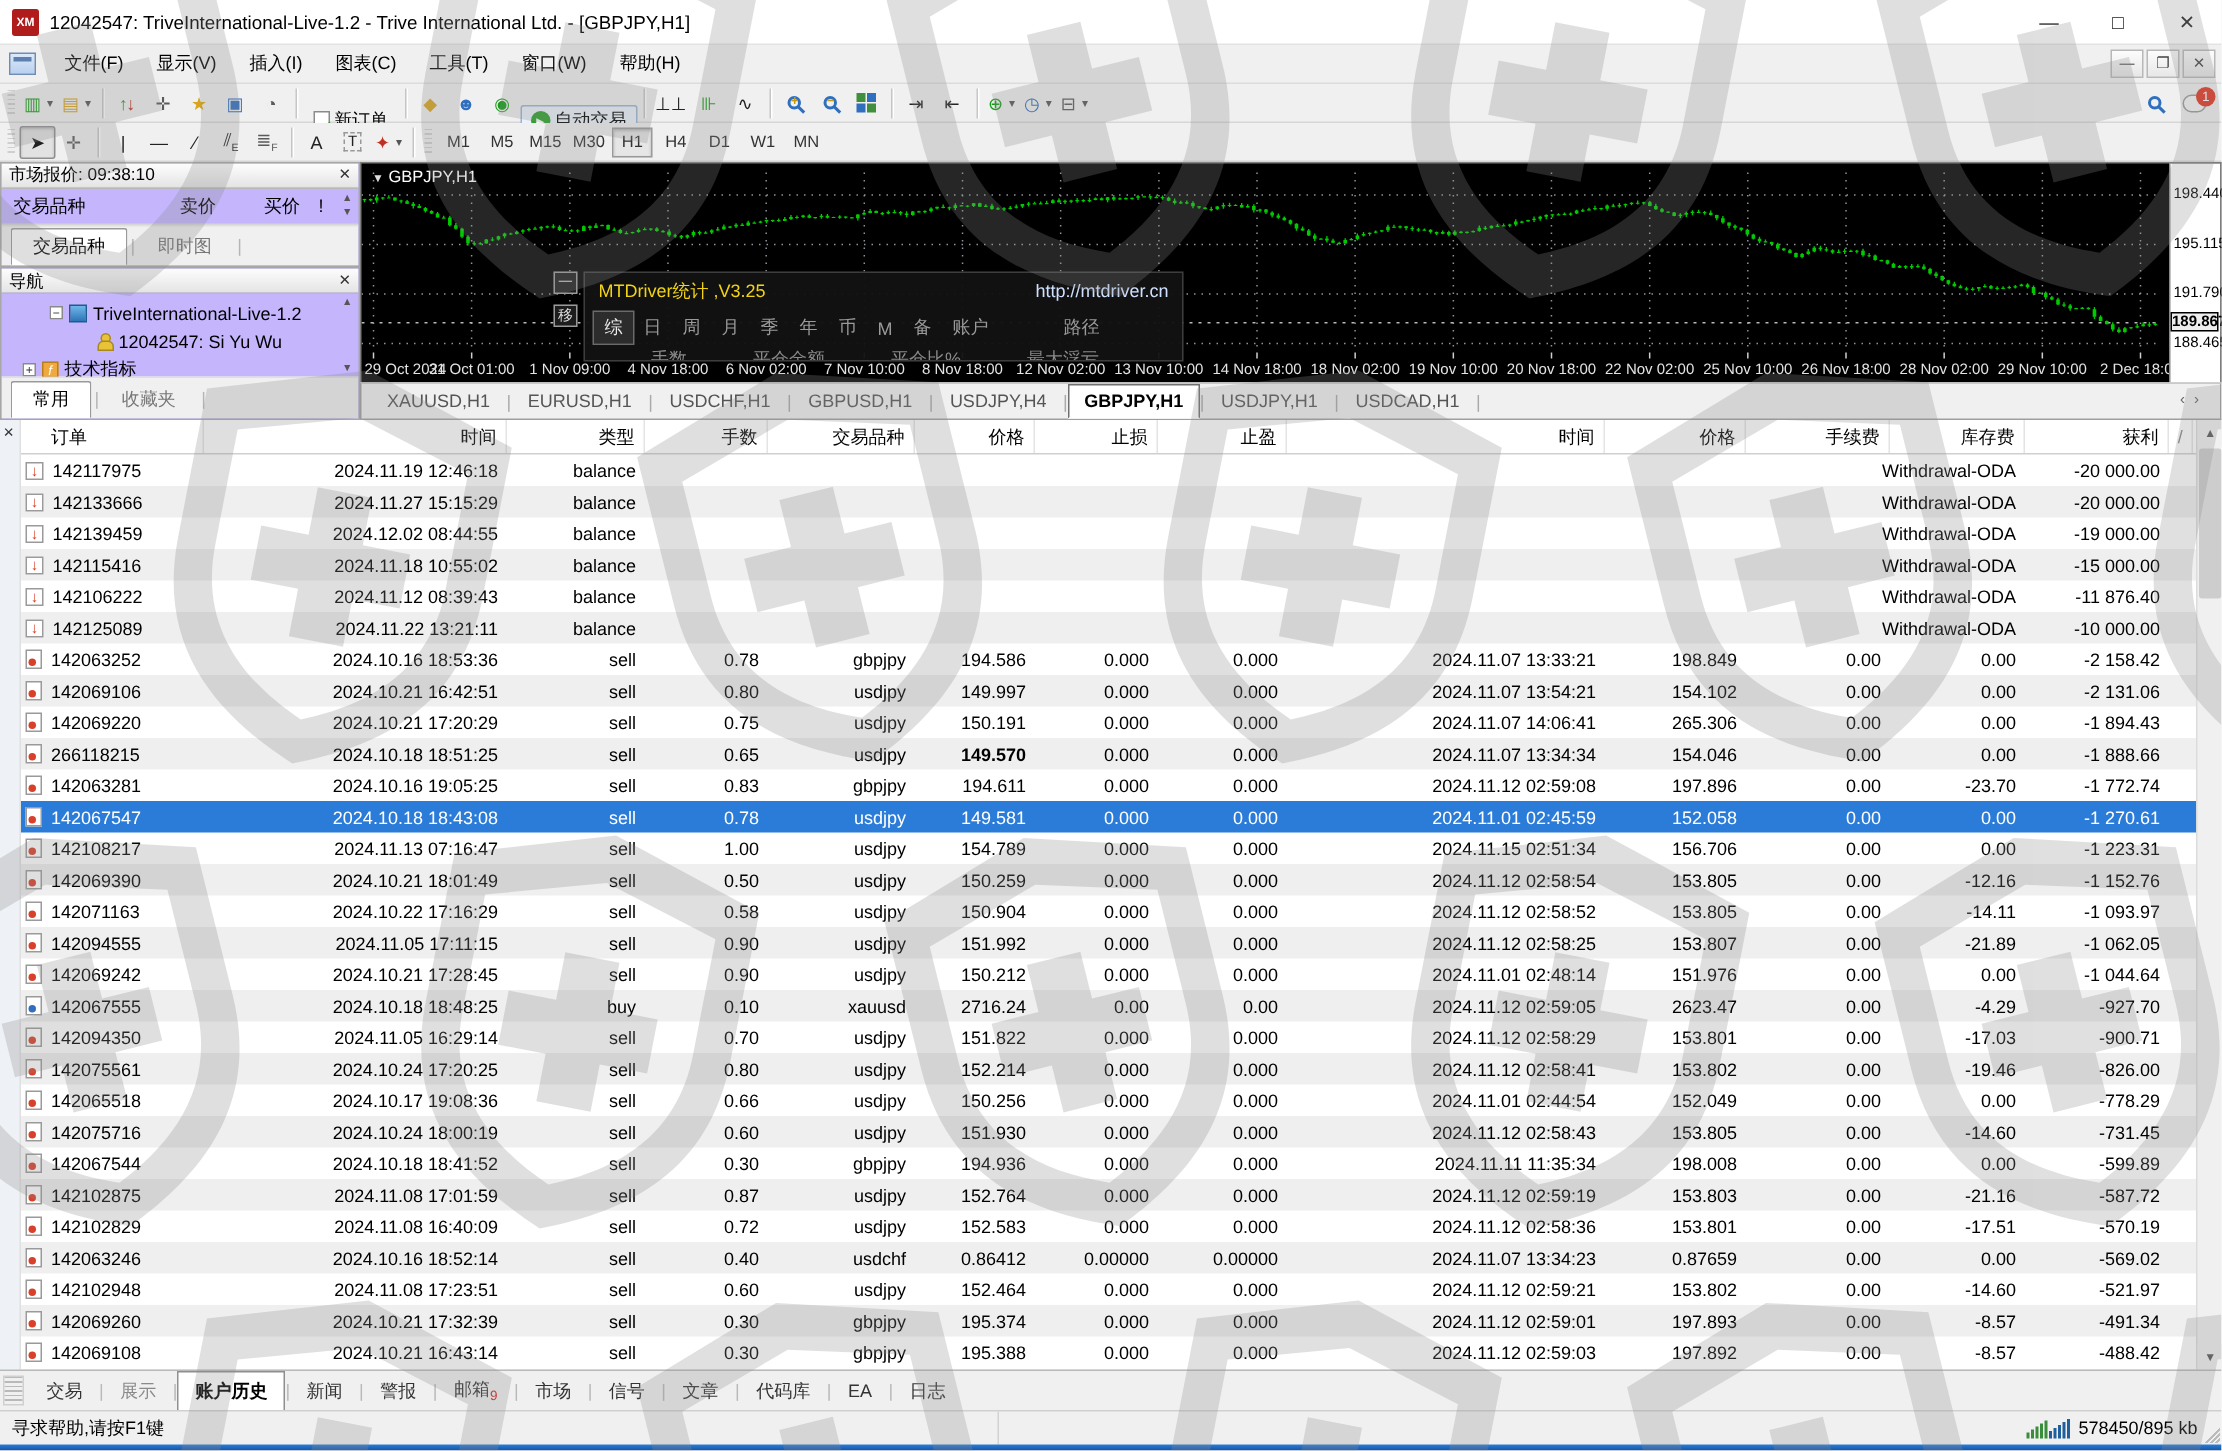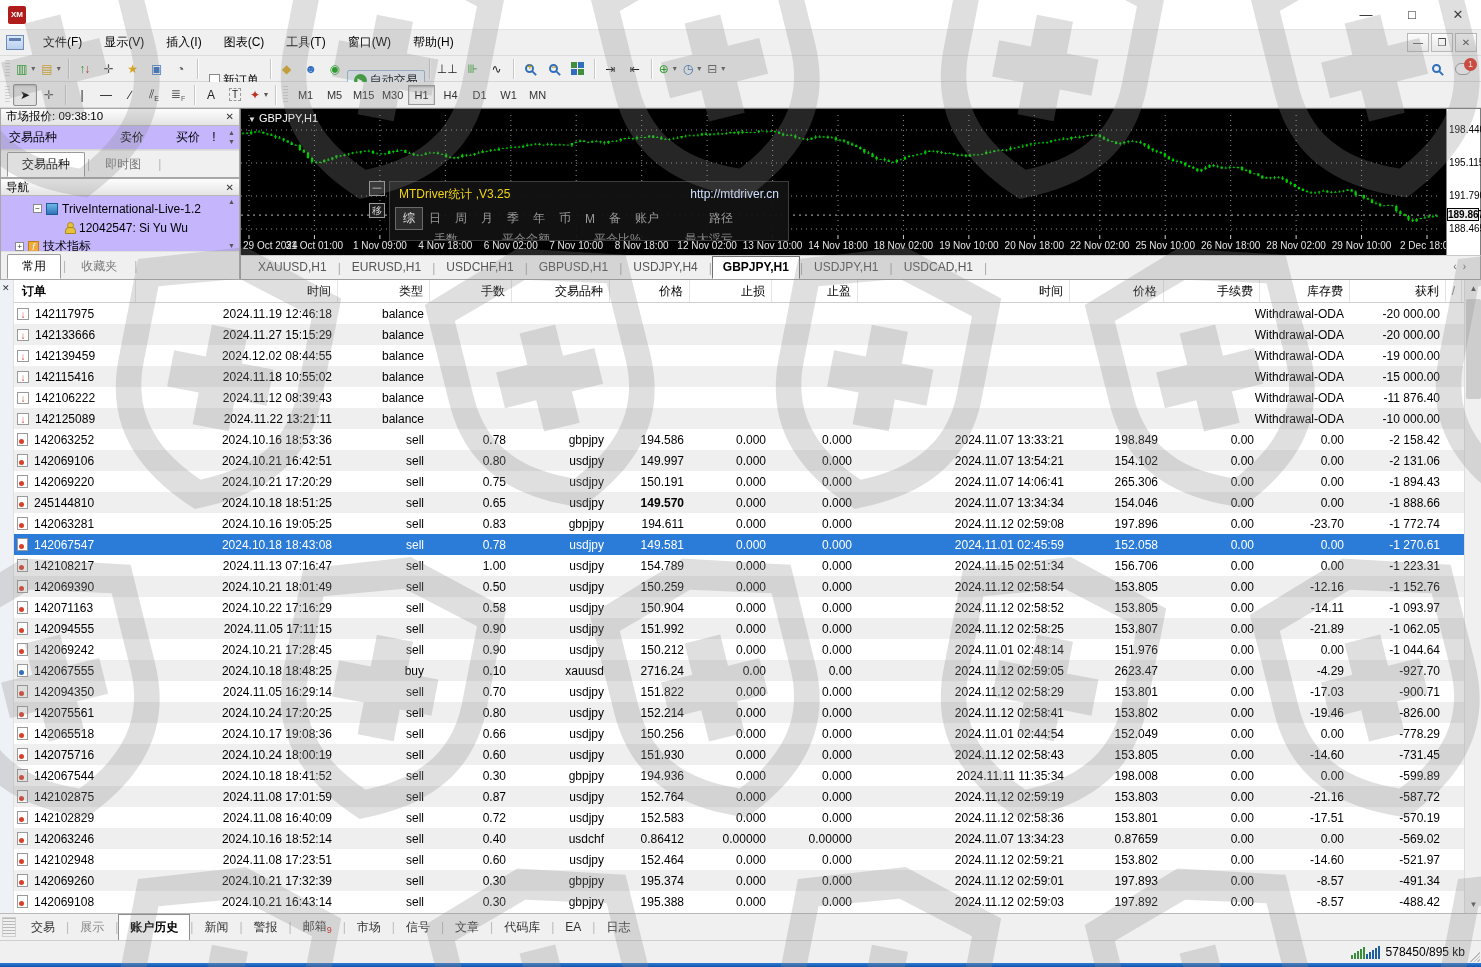--- a/index.html
+++ b/index.html
@@ -93,21 +93,21 @@
   .ctab.active{background:#fff;border-color:#707070;border-bottom-color:#fff;color:#000;font-weight:bold;}
   .ctab-sep{color:#aaa;align-self:center;}
   .ctabs-arrows{position:absolute;right:8px;top:5px;color:#666;font-size:10px;letter-spacing:6px;}
   
   #tablepanel{position:absolute;top:280px;left:0;width:1481px;height:633px;background:#fff;display:flex;}
   #tleft{width:14px;background:#eef1f6;border-right:1px solid #e0e0e0;position:relative;}
   #tclose{position:absolute;top:3px;left:2px;font-size:9px;color:#333;}
   #tmain{width:1450px;}
   #thead{height:23px;display:flex;align-items:center;border-bottom:1px solid #cfcfcf;background:#fff;}
   .hc{height:100%;display:flex;align-items:center;justify-content:flex-end;padding:0 6px;border-right:1px solid #e4e4e4;font-size:12px;}
-  .hc.first{justify-content:flex-start;padding-left:8px;font-weight:bold;}
+  .hc.first{justify-content:flex-start;padding-left:20px;}
   .hc.slashc{justify-content:center;color:#888;padding:0 2px;}
   #tbody{height:609px;overflow:hidden;}
   .trow{height:21px;display:flex;align-items:center;}
   .trow.alt{background:#efefef;}
   .trow.selected{background:#2b7cd9;color:#fff;}
   .tc{height:100%;display:flex;align-items:center;justify-content:flex-end;padding:0 6px;white-space:nowrap;overflow:hidden;font-size:12px;}
   .tc.first{justify-content:flex-start;padding-left:3px;gap:6px;}
   .ordico{width:11px;height:13px;background:#fff;border:1px solid #9a9a9a;position:relative;flex:none;}
   .ordico:after{content:"";position:absolute;left:1px;bottom:1px;width:5px;height:5px;border-radius:50%;}
   .ordico.sell:after{background:#d8402a;}
@@ -138,20 +138,21 @@
   #bluestrip{position:absolute;top:963px;left:0;right:0;height:4px;background:linear-gradient(#2e7cd6,#1255a8);}
   
   #wmlayer{position:absolute;inset:0;pointer-events:none;z-index:40;overflow:hidden;}
   .wm{position:absolute;color:#8c8c8c;opacity:.27;}
 </style>
 </head>
 <body>
 
 <div id="titlebar">
   <div class="app-logo">XM</div>
+  <div class="title-text">12042547: TriveInternational-Live-1.2 - Trive International Ltd. - [GBPJPY,H1]</div>
   <div class="win-ctrls">
     <div class="win-ctrl">—</div>
     <div class="win-ctrl">□</div>
     <div class="win-ctrl">✕</div>
   </div>
 </div>
 
 <div id="menubar">
   <div class="menu-icon"></div>
   <div id="menuitems" style="display:flex;">
@@ -643,21 +644,21 @@
           <div class="tc" style="width: 212px;">2024.11.07 14:06:41</div>
           <div class="tc" style="width: 94px;">265.306</div>
           <div class="tc" style="width: 96px;">0.00</div>
           <div class="tc" style="width: 90px;">0.00</div>
           <div class="tc" style="width: 96px;">-1 894.43</div>
           <div class="tc" style="width: 16px;"></div>
         </div>
         <div class="trow alt">
           <div class="tc first" style="width: 122px;">
             <span class="ordico sell"></span>
-            <span>245144810</span>
+            <span>266118215</span>
           </div>
           <div class="tc" style="width: 202px;">2024.10.18 18:51:25</div>
           <div class="tc" style="width: 92px;">sell</div>
           <div class="tc" style="width: 82px;">0.65</div>
           <div class="tc" style="width: 98px;">usdjpy</div>
           <div class="tc" style="width: 80px; font-weight: bold;">149.570</div>
           <div class="tc" style="width: 82px;">0.000</div>
           <div class="tc" style="width: 86px;">0.000</div>
           <div class="tc" style="width: 212px;">2024.11.07 13:34:34</div>
           <div class="tc" style="width: 94px;">154.046</div>
@@ -1059,20 +1060,23 @@
       <span class="btab-sep">|</span>
       <div class="btab">代码库</div>
       <span class="btab-sep">|</span>
       <div class="btab">EA</div>
       <span class="btab-sep">|</span>
       <div class="btab">日志</div>
     </div>
 </div>
 
 <div id="statusbar">
+  <div class="sb-sec sb-help">
+      <span>寻求帮助,请按F1键</span>
+    </div>
   <div class="sb-sec sb-traffic">
     <span class="bars">
       <i style="height:4px"></i>
         <i style="height:6px"></i>
         <i style="height:8px"></i>
         <i style="height:10px"></i>
         <i style="height:12px"></i>
         <i class="b" style="height:5px"></i>
         <i class="b" style="height:7px"></i>
         <i class="b" style="height:9px"></i>

